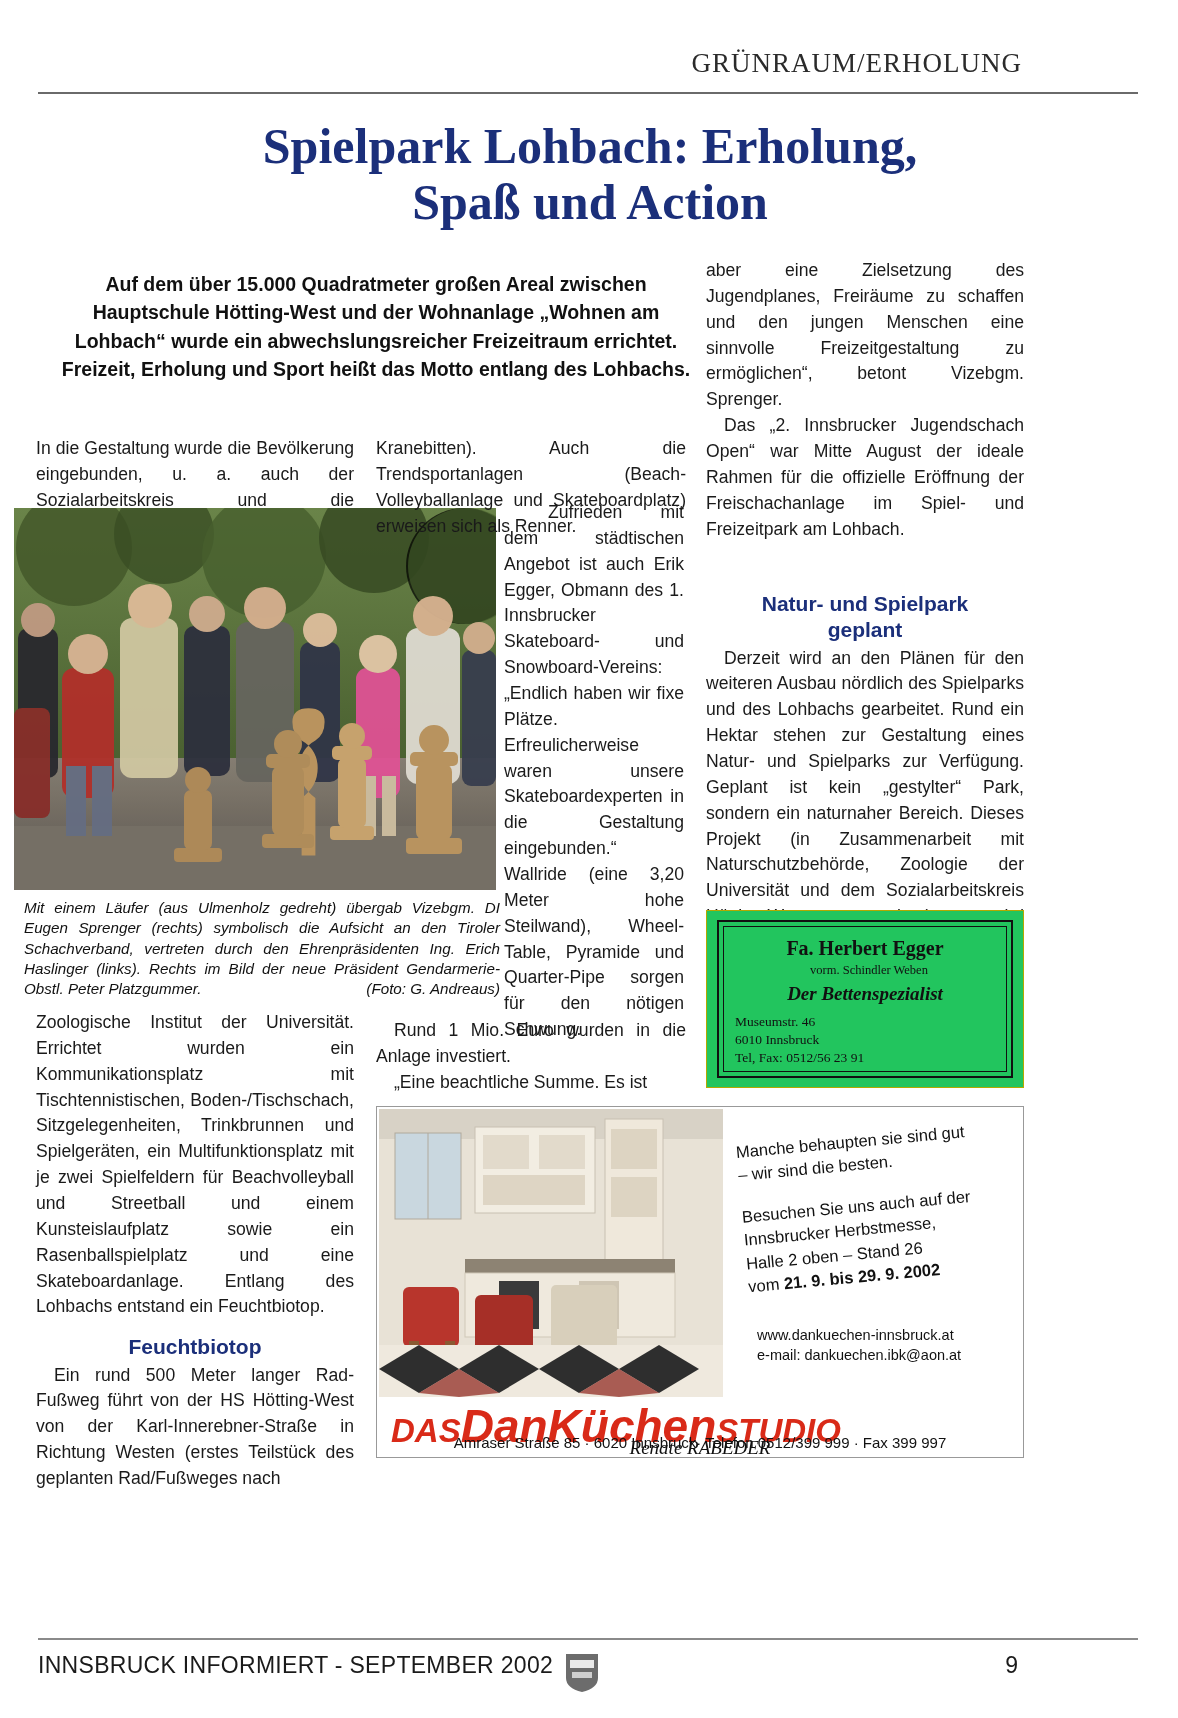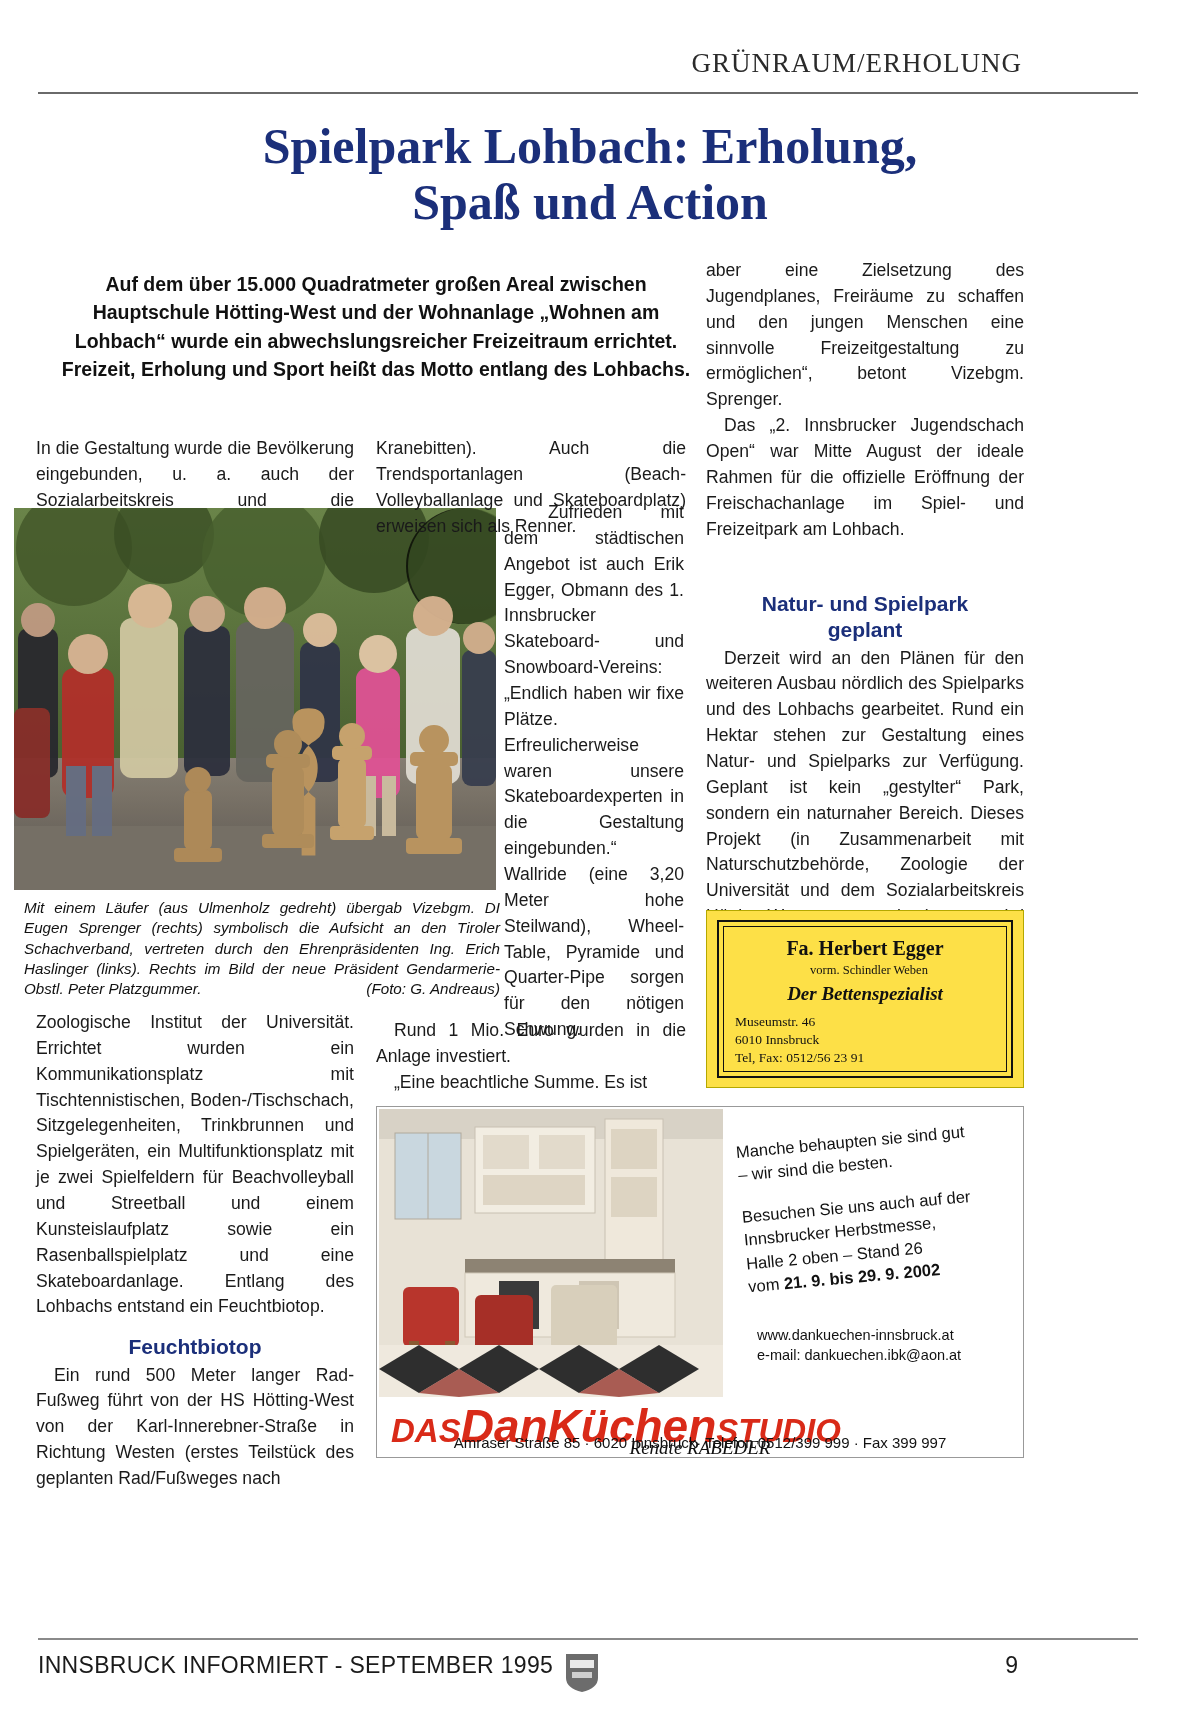--- a/index.html
+++ b/index.html
@@ -84,21 +84,21 @@
   .caption {
     position:absolute; left:24px; top:898px; width:476px;
     font-size:15.2px; font-style:italic; line-height:1.34; color:#111;
     text-align:justify;
   }
   .caption .credit { float:right; font-style:italic; }
 
   
   .ad-egger {
     position:absolute; left:706px; top:910px; width:318px; height:178px;
-    background:#fde047;
+    background:#22c55e;
     border:1px solid #b5a800;
     box-sizing:border-box;
   }
   .ad-egger .inner {
     position:absolute; left:10px; top:9px; right:10px; bottom:9px;
     border:2px solid #111;
     box-sizing:border-box;
   }
   .ad-egger .frame2 {
     position:absolute; left:4px; top:4px; right:4px; bottom:4px;
@@ -405,21 +405,21 @@
     </div>
 
     <div class="dan-logo">
       <span class="das">DAS</span><span class="dan">DanKüchen</span><span class="studio">STUDIO</span>
     </div>
     <div class="dan-renate">Renate RABEDER</div>
     <div class="dan-addr">Amraser Straße 85 · 6020 Innsbruck· Telefon 0512/399 999 · Fax 399 997</div>
   </div>
 
   <div class="ftr-rule"></div>
-  <div class="ftr-left">INNSBRUCK INFORMIERT - SEPTEMBER 1995</div>
+  <div class="ftr-left">INNSBRUCK INFORMIERT - SEPTEMBER 2002</div>
   <div class="ftr-crest">
     <svg width="44" height="44" viewBox="0 0 44 44">
       <path d="M6 6 h32 v24 q0 10 -16 14 q-16 -4 -16 -14 z" fill="#6c6c6c"></path>
       <path d="M10 12 h24 v8 h-24 z" fill="#e9e9e9"></path>
       <path d="M12 24 h20 v6 h-20 z" fill="#cfcfcf"></path>
     </svg>
   </div>
   <div class="ftr-page">9</div>
 
 </div>

